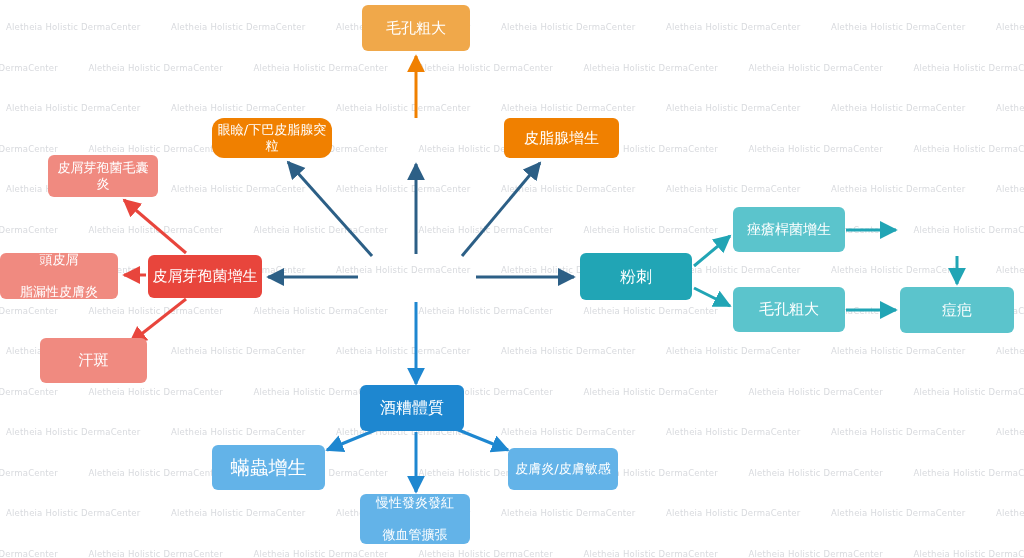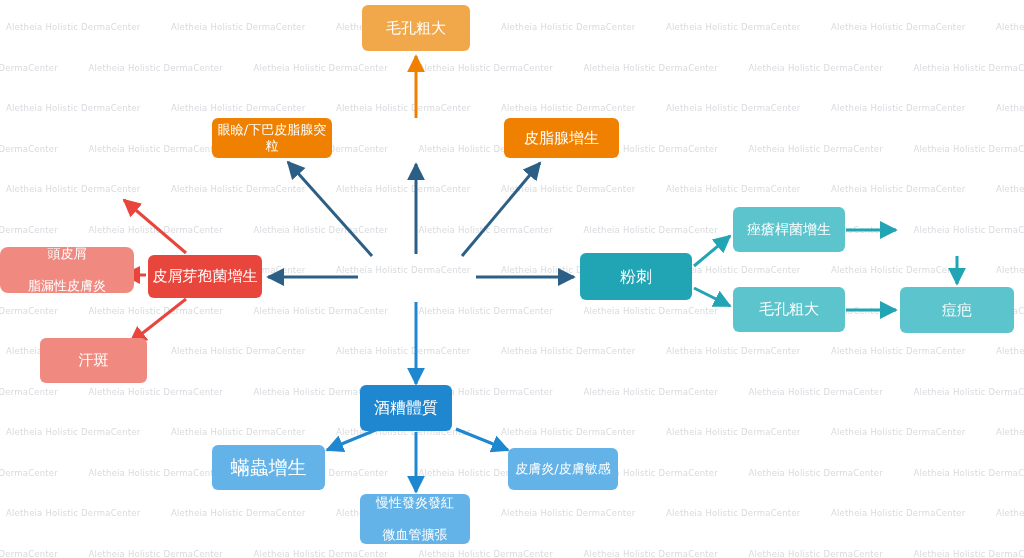--- a/index.html
+++ b/index.html
@@ -203,35 +203,38 @@
     <line x1="416" y1="432" x2="416" y2="492" stroke="#1E87D0" stroke-width="3" marker-end="url(#ah-lblue)"></line>
 
     <line x1="456" y1="429" x2="508" y2="450" stroke="#1E87D0" stroke-width="3" marker-end="url(#ah-lblue)"></line>
   </svg>
 
   <div class="node" style="left:362px;top:5px;width:108px;height:46px;background:#F0A84A;font-size:15px;">
     <span>毛孔粗大</span>
   </div>
 
 
-  <div class="node" style="left:212px;top:118px;width:120px;height:40px;background:#F08000;font-size:13px;">
+  <div class="node" style="left:212px;top:118px;width:120px;height:40px;background:#F08000;font-size:13px;border-radius:12px;">
     <span>眼瞼/下巴皮脂腺突粒</span>
   </div>
 
   <div class="node" style="left:504px;top:118px;width:115px;height:40px;background:#F08000;font-size:15px;">
     <span>皮脂腺增生</span>
   </div>
 
 
   <div class="node" style="left:148px;top:255px;width:114px;height:43px;background:#E8453C;font-size:15px;">
     <span>皮屑芽孢菌增生</span>
   </div>
 
-
-  <div class="node" style="left:0px;top:247px;width:134px;height:46px;background:#F08A80;font-size:13px;border-radius:8px;">
+  <div class="node" style="left:48px;top:155px;width:110px;height:42px;background:#F08A80;font-size:13px;">
+    <span>皮屑芽孢菌毛囊炎</span>
+  </div>
+
+  <div class="node" style="left:0px;top:253px;width:118px;height:46px;background:#F08A80;font-size:13px;">
     <span>
       <span>頭皮屑</span><br>
       <span>脂漏性皮膚炎</span>
     </span>
   </div>
 
   <div class="node" style="left:40px;top:338px;width:107px;height:45px;background:#F08A80;font-size:15px;">
     <span>汗斑</span>
   </div>
 
@@ -245,21 +248,21 @@
 
   <div class="node" style="left:733px;top:287px;width:112px;height:45px;background:#5BC4CC;font-size:15px;">
     <span>毛孔粗大</span>
   </div>
 
 
   <div class="node" style="left:900px;top:287px;width:114px;height:46px;background:#5BC4CC;font-size:15px;">
     <span>痘疤</span>
   </div>
 
-  <div class="node" style="left:360px;top:385px;width:92px;height:46px;background:#1E87D0;font-size:16px;">
+  <div class="node" style="left:360px;top:385px;width:104px;height:46px;background:#1E87D0;font-size:16px;">
     <span>酒糟體質</span>
   </div>
 
   <div class="node" style="left:212px;top:445px;width:113px;height:45px;background:#63B3E8;font-size:19px;">
     <span>蟎蟲增生</span>
   </div>
 
   <div class="node" style="left:360px;top:494px;width:110px;height:50px;background:#63B3E8;font-size:13px;">
     <span>
       <span>慢性發炎發紅</span><br>

